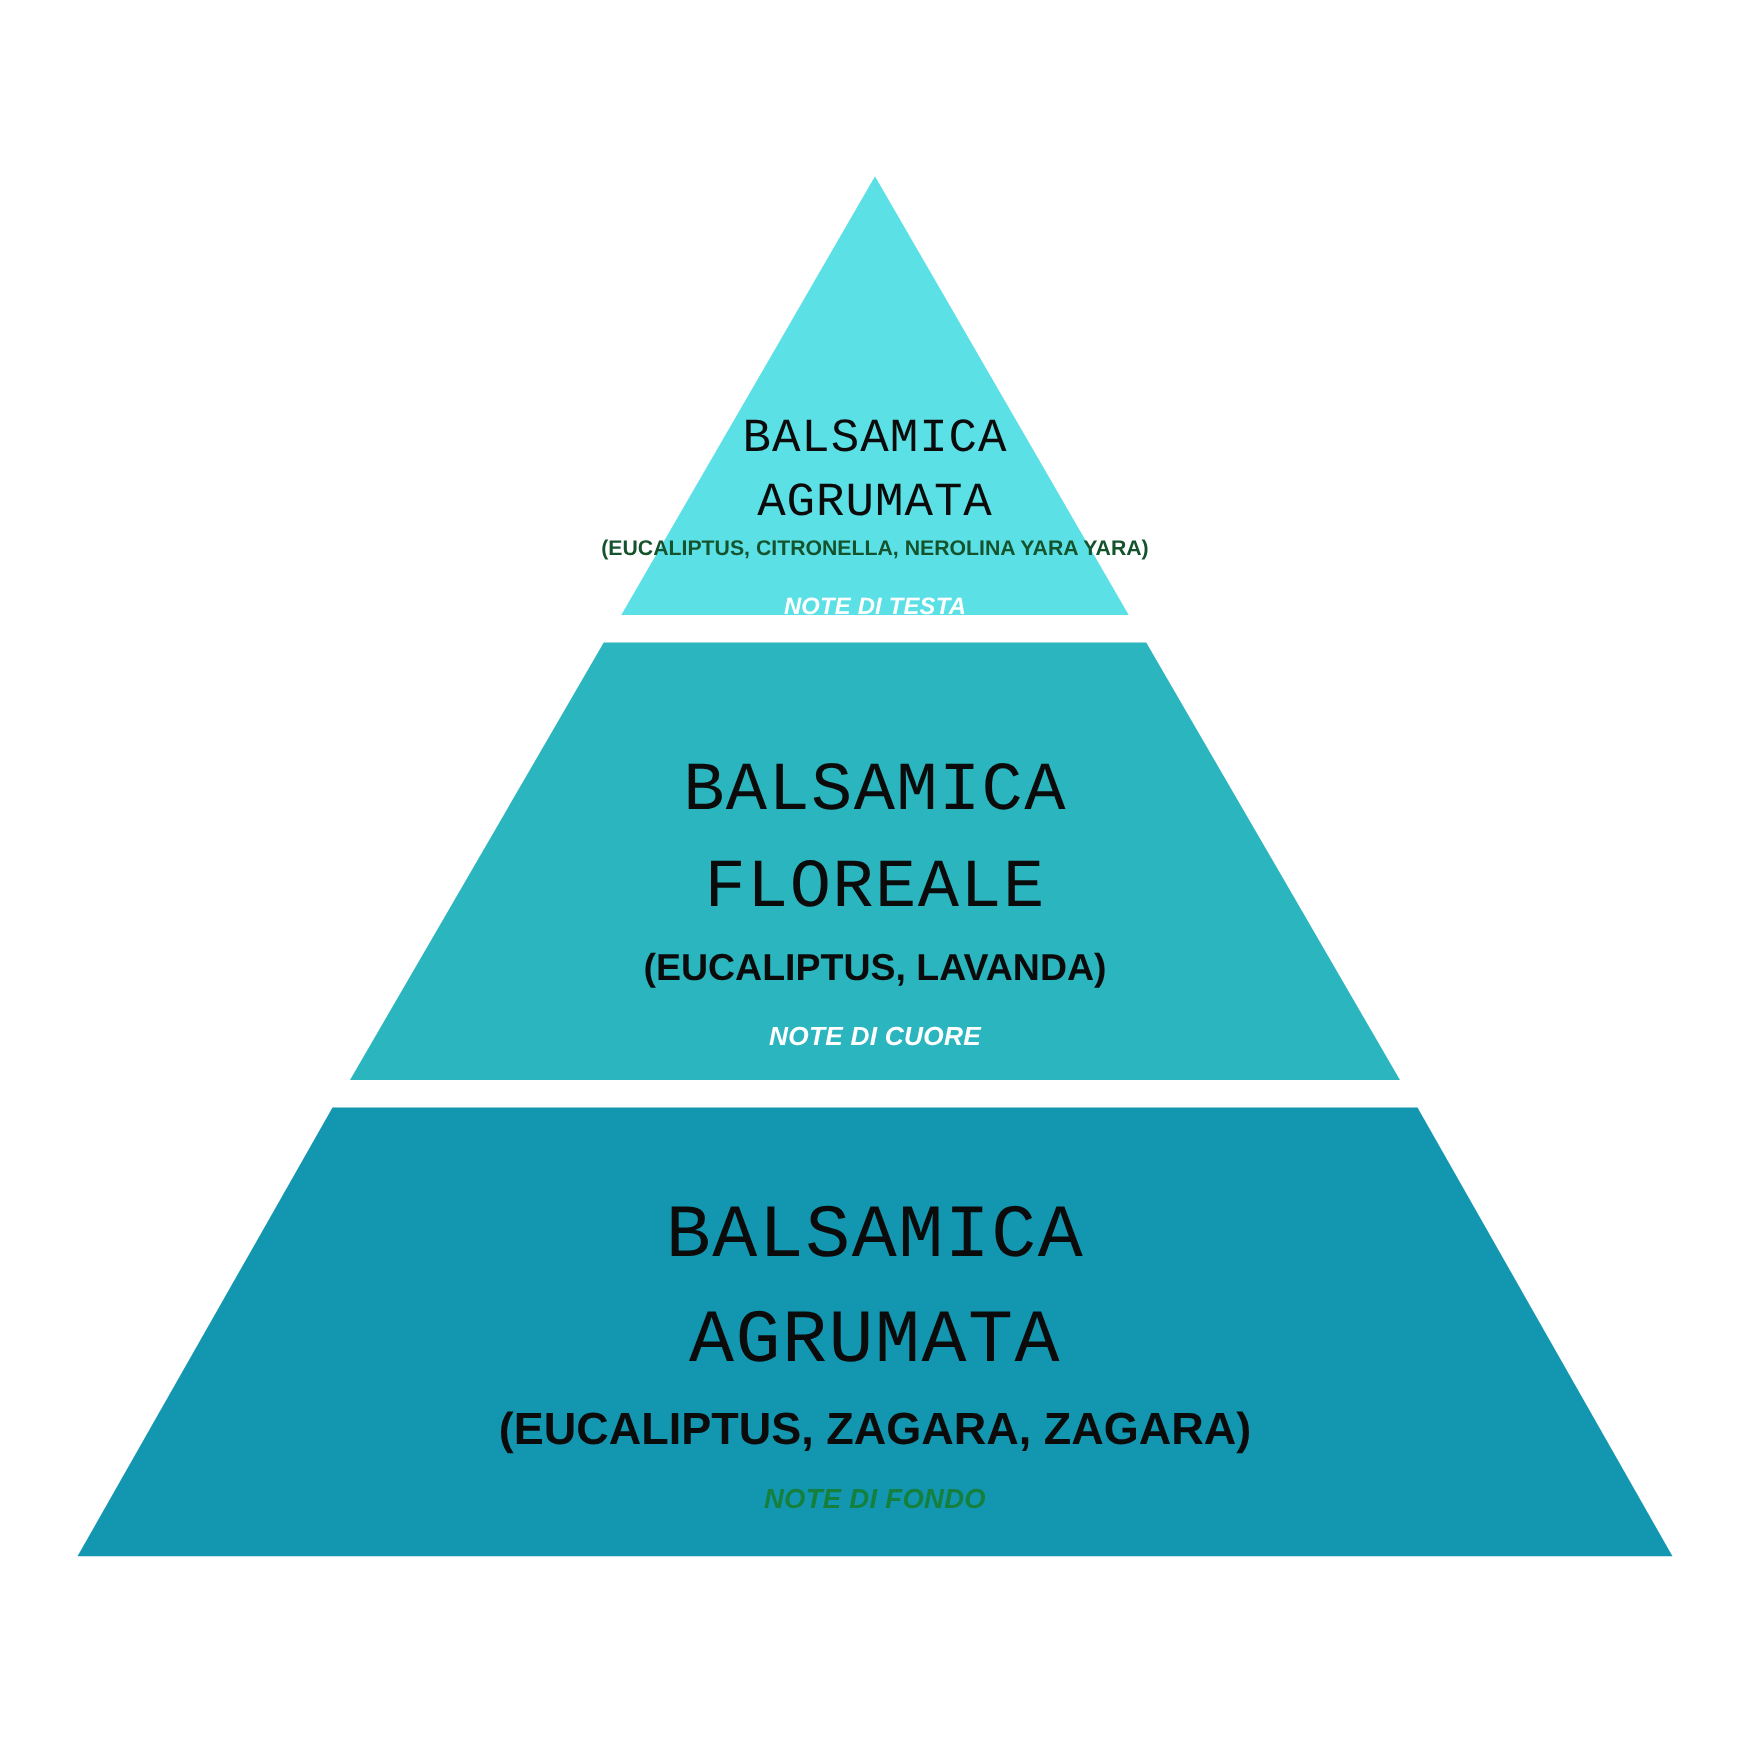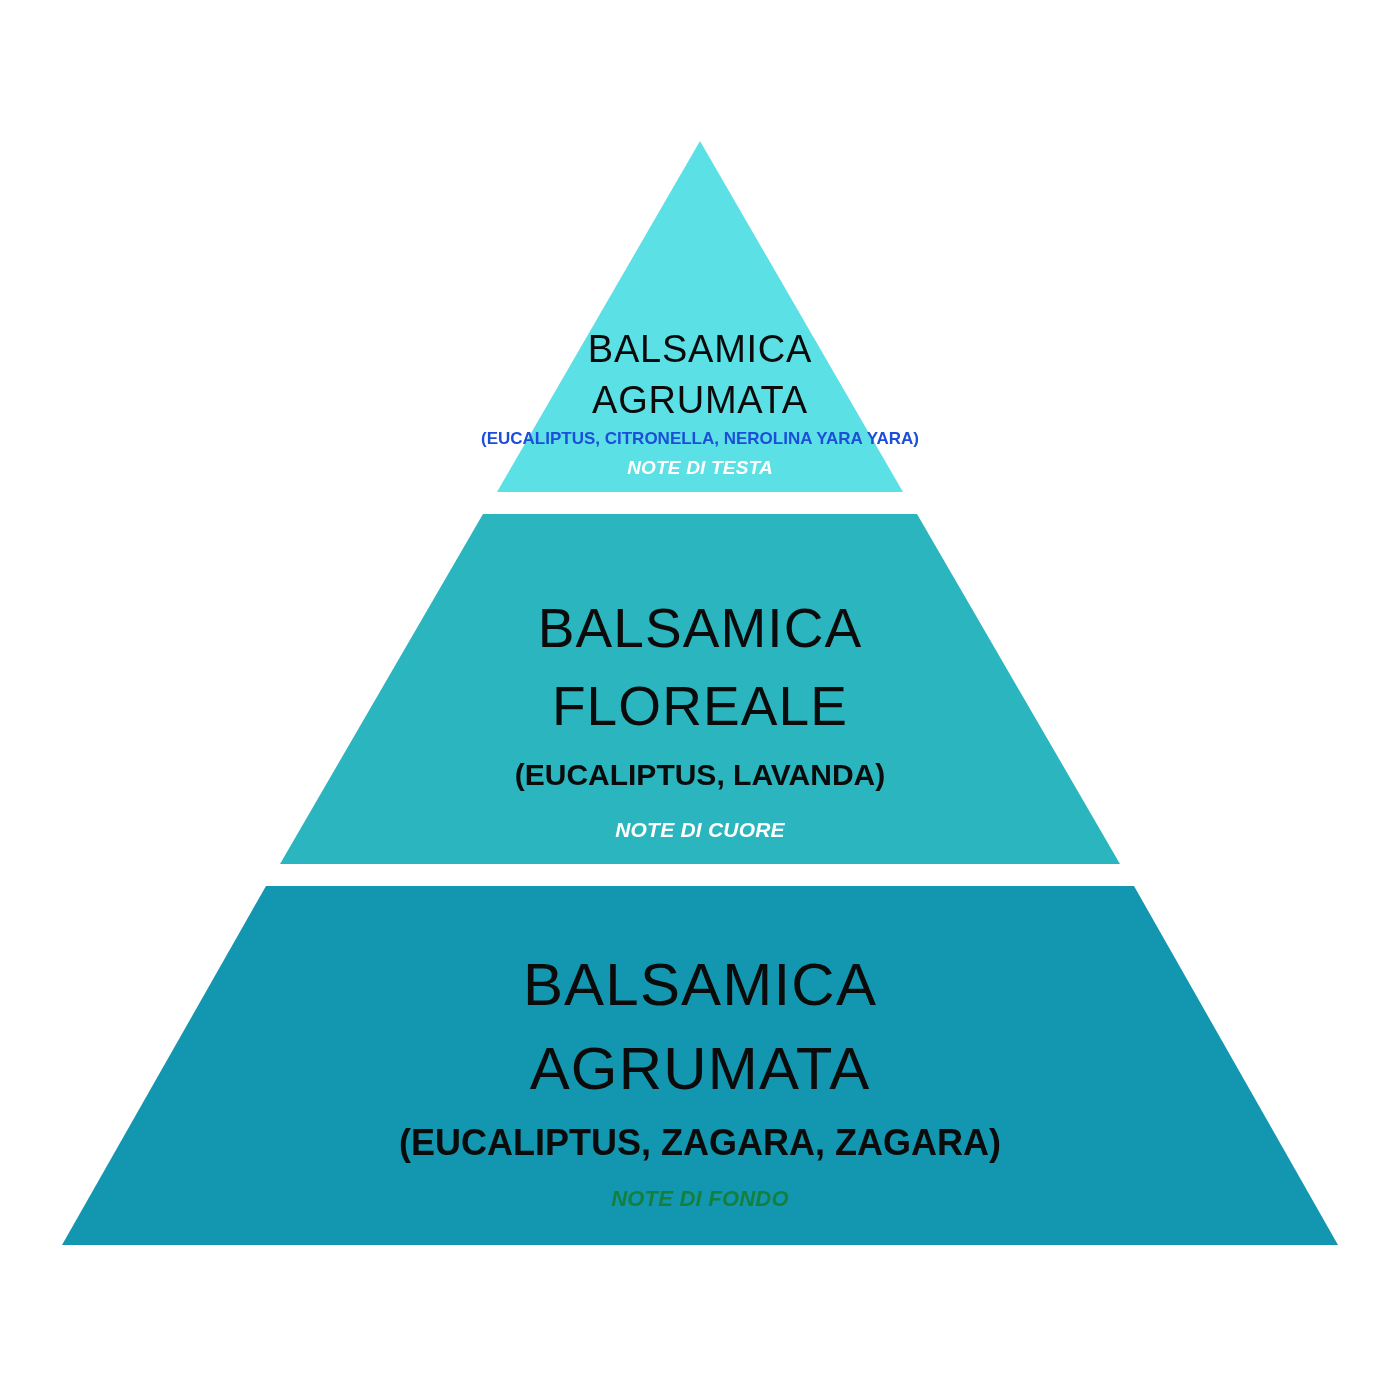--- a/index.html
+++ b/index.html
@@ -36,40 +36,41 @@
     width: 1400px;
     text-align: center;
     line-height: 1.0;
     -webkit-font-smoothing: antialiased;
   }
   .title-line {
     color: #0b0b0b;
     font-weight: 300;
     letter-spacing: 0.02em;
     white-space: nowrap;
+    font-family: Liberation Mono, monospace;
   }
   .ingredients {
     color: #0b0b0b;
     font-weight: 700;
     letter-spacing: 0.00em;
     white-space: nowrap;
   }
   .note-label {
     color: #ffffff;
     font-weight: 700;
     font-style: italic;
     letter-spacing: 0.01em;
     white-space: nowrap;
   }
 
   
   #tier-top .tier-text.t-line1 { top: 330px; font-size: 38px; }
   #tier-top .tier-text.t-line2 { top: 381px; font-size: 38px; }
   #tier-top .tier-text.t-ing   { top: 430px; font-size: 17px; }
-  #tier-top .tier-text.t-note  { top: 458px; font-size: 19px; }
+  #tier-top .tier-text.t-note  { top: 476px; font-size: 19px; }
 
   
   #tier-middle .tier-text.t-line1 { top: 601px; font-size: 55px; }
   #tier-middle .tier-text.t-line2 { top: 679px; font-size: 55px; }
   #tier-middle .tier-text.t-ing   { top: 760px; font-size: 30px; text-align: center; }
   #tier-middle .tier-text.t-note  { top: 819px; font-size: 21px; }
 
   
   #tier-bottom .tier-text.t-line1 { top: 955px; font-size: 60px; }
   #tier-bottom .tier-text.t-line2 { top: 1039px; font-size: 60px; }
@@ -85,21 +86,21 @@
     <svg class="tier-shape" width="1400" height="1400" viewBox="0 0 1400 1400">
       <polygon points="700,141 903,492 497,492" fill="#5BE0E6"></polygon>
     </svg>
     <div class="tier-text t-line1">
       <span class="title-line" style="color: rgb(11, 11, 11);">BALSAMICA</span>
     </div>
     <div class="tier-text t-line2">
       <span class="title-line" style="color: rgb(11, 11, 11);">AGRUMATA</span>
     </div>
     <div class="tier-text t-ing">
-      <span class="ingredients" style="color: #1d4ed8;">(EUCALIPTUS, CITRONELLA, NEROLINA YARA YARA)</span>
+      <span class="ingredients" style="color: #14532d;">(EUCALIPTUS, CITRONELLA, NEROLINA YARA YARA)</span>
     </div>
     <div class="tier-text t-note">
       <span class="note-label" style="color: rgb(255, 255, 255);">NOTE DI TESTA</span>
     </div>
   </div>
 
   <div class="tier" id="tier-middle">
     <svg class="tier-shape" width="1400" height="1400" viewBox="0 0 1400 1400">
       <polygon points="483,514 917,514 1120,864 280,864" fill="#2BB5BE"></polygon>
     </svg>

